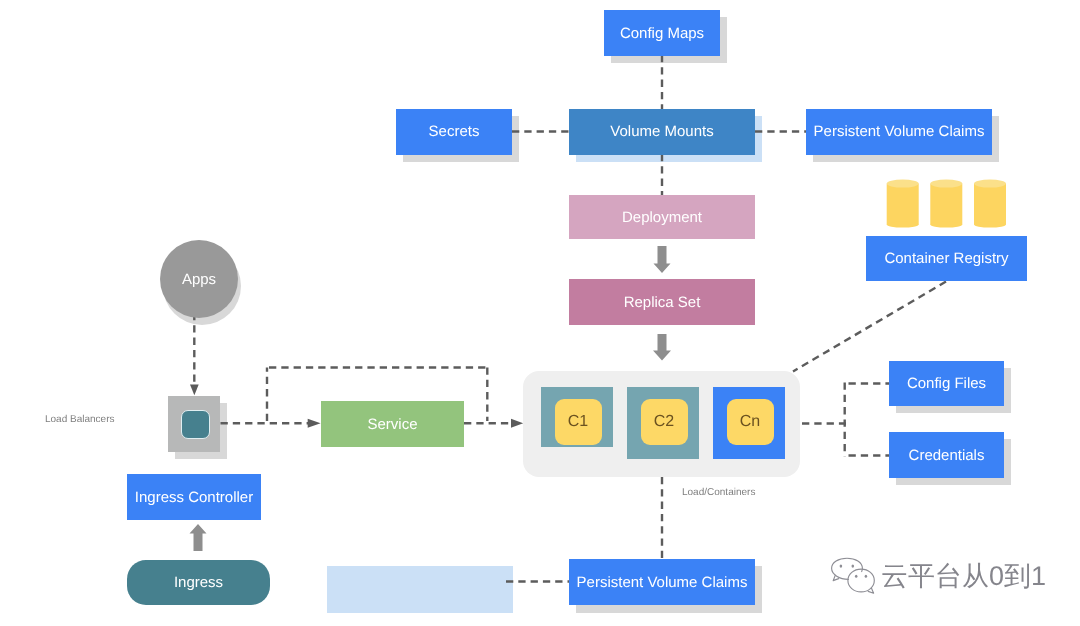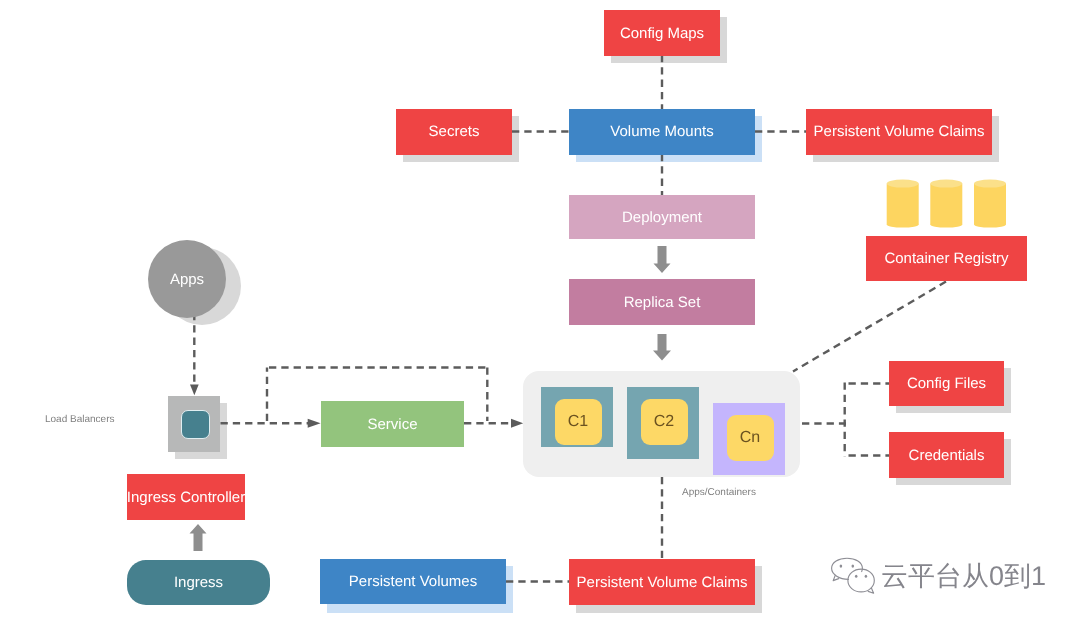--- a/index.html
+++ b/index.html
@@ -6,21 +6,21 @@
   html,body{margin:0;padding:0;}
   body{width:1080px;height:626px;background:#ffffff;overflow:hidden;
        font-family:"Liberation Sans",sans-serif;
        -webkit-font-smoothing:antialiased;text-rendering:geometricPrecision;}
   #stage{position:relative;width:1080px;height:626px;}
   .box{position:absolute;box-sizing:border-box;display:flex;align-items:center;
        justify-content:center;text-align:center;z-index:3;}
   .box .t{font-size:15px;line-height:1;white-space:nowrap;}
   .shadow{position:absolute;z-index:1;}
   svg.wires{position:absolute;left:0;top:0;width:1080px;height:626px;pointer-events:none;z-index:2;}
-  .gray{background:#ef4444;} .gray .t{color:#fff;}
+  .gray{background:#3b82f6;} .gray .t{color:#fff;}
   .gshadow{background:#d8d8d8;}
   .blue{background:#3e85c6;} .blue .t{color:#fff;}
   .bshadow{background:#cbe0f6;}
   .circshadow{background:#d8d8d8;border-radius:50%;}
   .circ{border-radius:50%;background:#999999;}
   .pinklight{background:#d5a5c0;} .pinklight .t{color:#fff;}
   .pinkdark{background:#c27da0;} .pinkdark .t{color:#fff;}
   .green{background:#93c47d;} .green .t{color:#fff;}
   .tealdark{background:#46808e;border-radius:19px;} .tealdark .t{color:#fff;}
   .caption{position:absolute;font-size:10px;color:#7f7f7f;white-space:nowrap;z-index:4;text-align:right;}
@@ -127,21 +127,21 @@
         <ellipse cx="110" cy="5.6" rx="16" ry="4" fill="#fbe08a"></ellipse>
       </g>
     </svg>
   </div>
 
   <div class="box gray" style="left:866px;top:236px;width:161px;height:45px;">
     <span class="t">Container Registry</span>
   </div>
 
   <div class="shadow circshadow" style="left:163px;top:247px;width:78px;height:78px;"></div>
-  <div class="box gray circ" style="left:148px;top:240px;width:78px;height:78px;">
+  <div class="box gray circ" style="left:160px;top:240px;width:78px;height:78px;">
     <span class="t">Apps</span>
   </div>
 
   <div class="shadow gshadow" style="left:175px;top:403px;width:52px;height:56px;"></div>
   <div class="z3" style="position:absolute;left:168px;top:396px;width:52px;height:56px;background:#b7b8b8;">
     <div style="position:absolute;left:12.5px;top:13.5px;width:29px;height:29px;background:#46808e;border-radius:7px;border:1.6px solid #e0eef1;box-sizing:border-box;"></div>
   </div>
   <div class="caption" style="left:45px;top:414px;">
     <span>Load Balancers</span>
   </div>
@@ -154,51 +154,48 @@
   <div class="z3" style="position:absolute;left:541px;top:387px;width:72px;height:60px;background:#75a5b0;">
     <div class="ccell">
         <span class="t">C1</span>
       </div>
   </div>
   <div class="z3" style="position:absolute;left:627px;top:387px;width:72px;height:72px;background:#75a5b0;">
     <div class="ccell">
         <span class="t">C2</span>
       </div>
   </div>
-  <div class="z3" style="position:absolute;left:713px;top:387px;width:72px;height:72px;background:#c4b5fd;margin-top:16px;">
+  <div class="z3" style="position:absolute;left:713px;top:387px;width:72px;height:72px;background:#3b82f6;">
     <div class="ccell">
         <span class="t">Cn</span>
       </div>
   </div>
   <div class="caption" style="left:682px;top:487px;">
-    <span>Apps/Containers</span>
+    <span>Load/Containers</span>
   </div>
 
   <div class="shadow gshadow" style="left:896px;top:368px;width:115px;height:45px;"></div>
   <div class="box gray" style="left:889px;top:361px;width:115px;height:45px;">
     <span class="t">Config Files</span>
   </div>
 
   <div class="shadow gshadow" style="left:896px;top:439px;width:115px;height:46px;"></div>
   <div class="box gray" style="left:889px;top:432px;width:115px;height:46px;">
     <span class="t">Credentials</span>
   </div>
 
-  <div class="box gray" style="left:127px;top:474px;width:118px;height:46px;">
+  <div class="box gray" style="left:127px;top:474px;width:134px;height:46px;">
     <span class="t">Ingress Controller</span>
   </div>
 
   <div class="box tealdark" style="left:127px;top:560px;width:143px;height:45px;">
     <span class="t">Ingress</span>
   </div>
 
   <div class="shadow bshadow" style="left:327px;top:566px;width:186px;height:46.5px;"></div>
-  <div class="box blue" style="left:320px;top:559px;width:186px;height:45px;">
-    <span class="t">Persistent Volumes</span>
-  </div>
 
   <div class="shadow gshadow" style="left:576px;top:566px;width:186px;height:46.5px;"></div>
   <div class="box gray" style="left:569px;top:559px;width:186px;height:46px;">
     <span class="t">Persistent Volume Claims</span>
   </div>
 
   <div class="z3" style="position:absolute;left:831px;top:556px;display:flex;align-items:center;">
     <svg width="46" height="40" viewBox="0 0 46 40" style="margin-right:4px;">
       <g fill="none" stroke="#8e8e95" stroke-width="1.15" stroke-linecap="round" stroke-linejoin="round">
         <path d="M17.4 23.3C8.6 23.3 0.6 18.6 0.6 12.3 0.6 6.2 7.5 2.2 16.0 2.2c8.5 0 15.4 4.0 15.4 10.1 0 1.1-0.25 2.2-0.72 3.25"></path>

